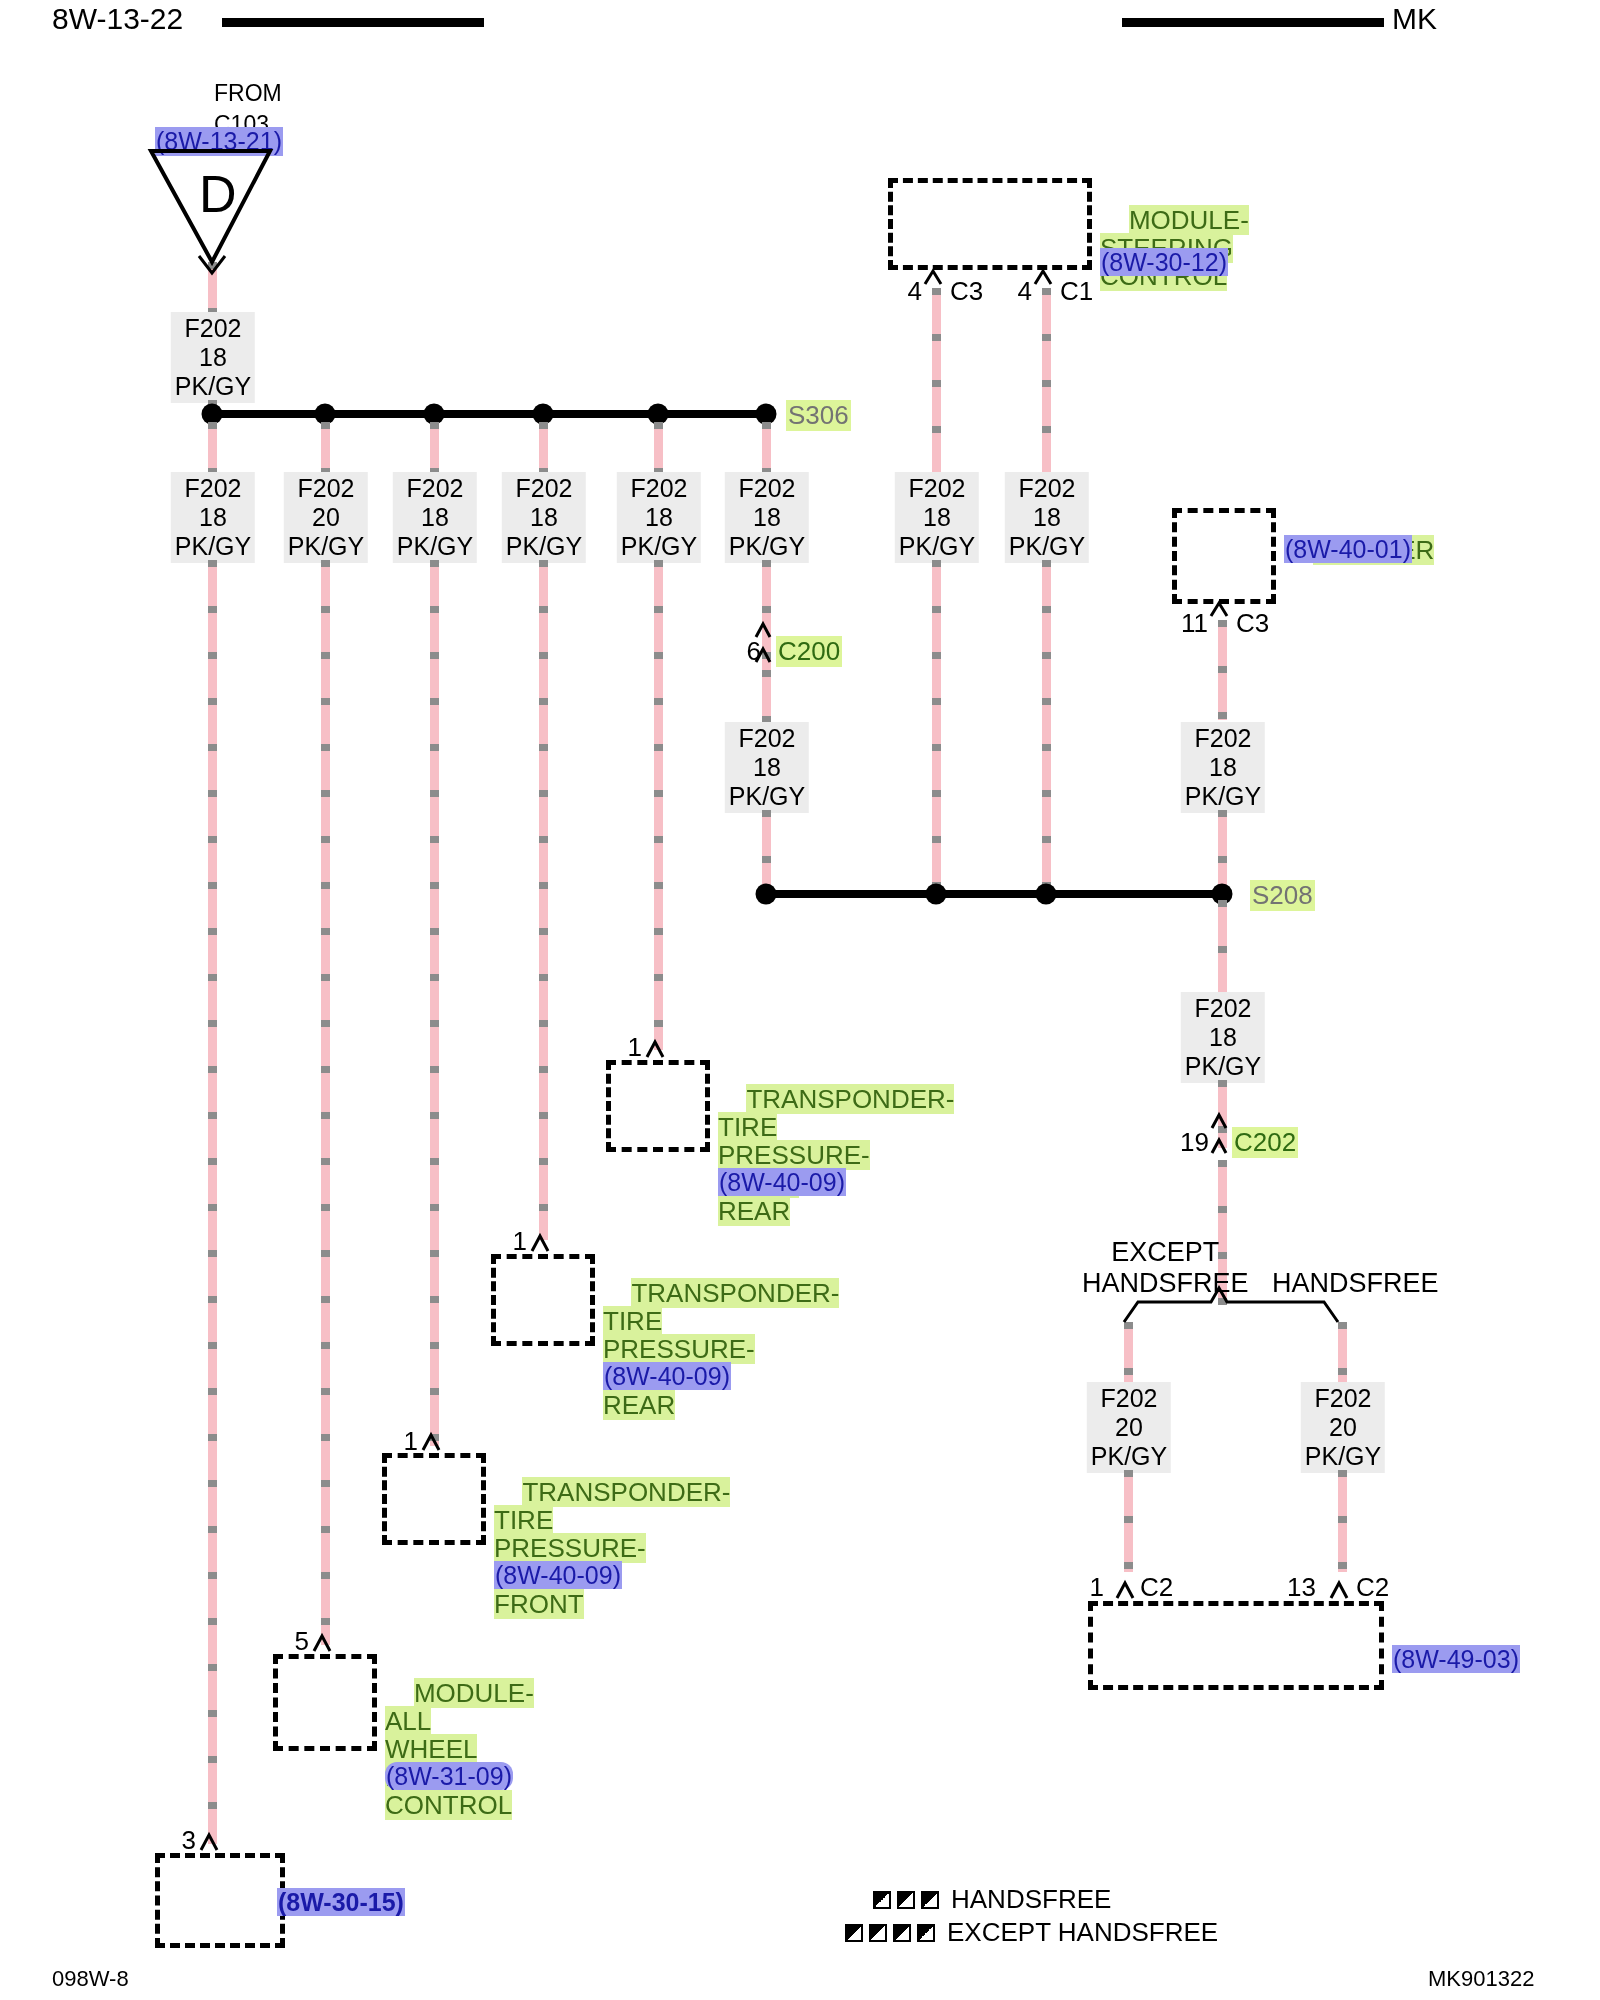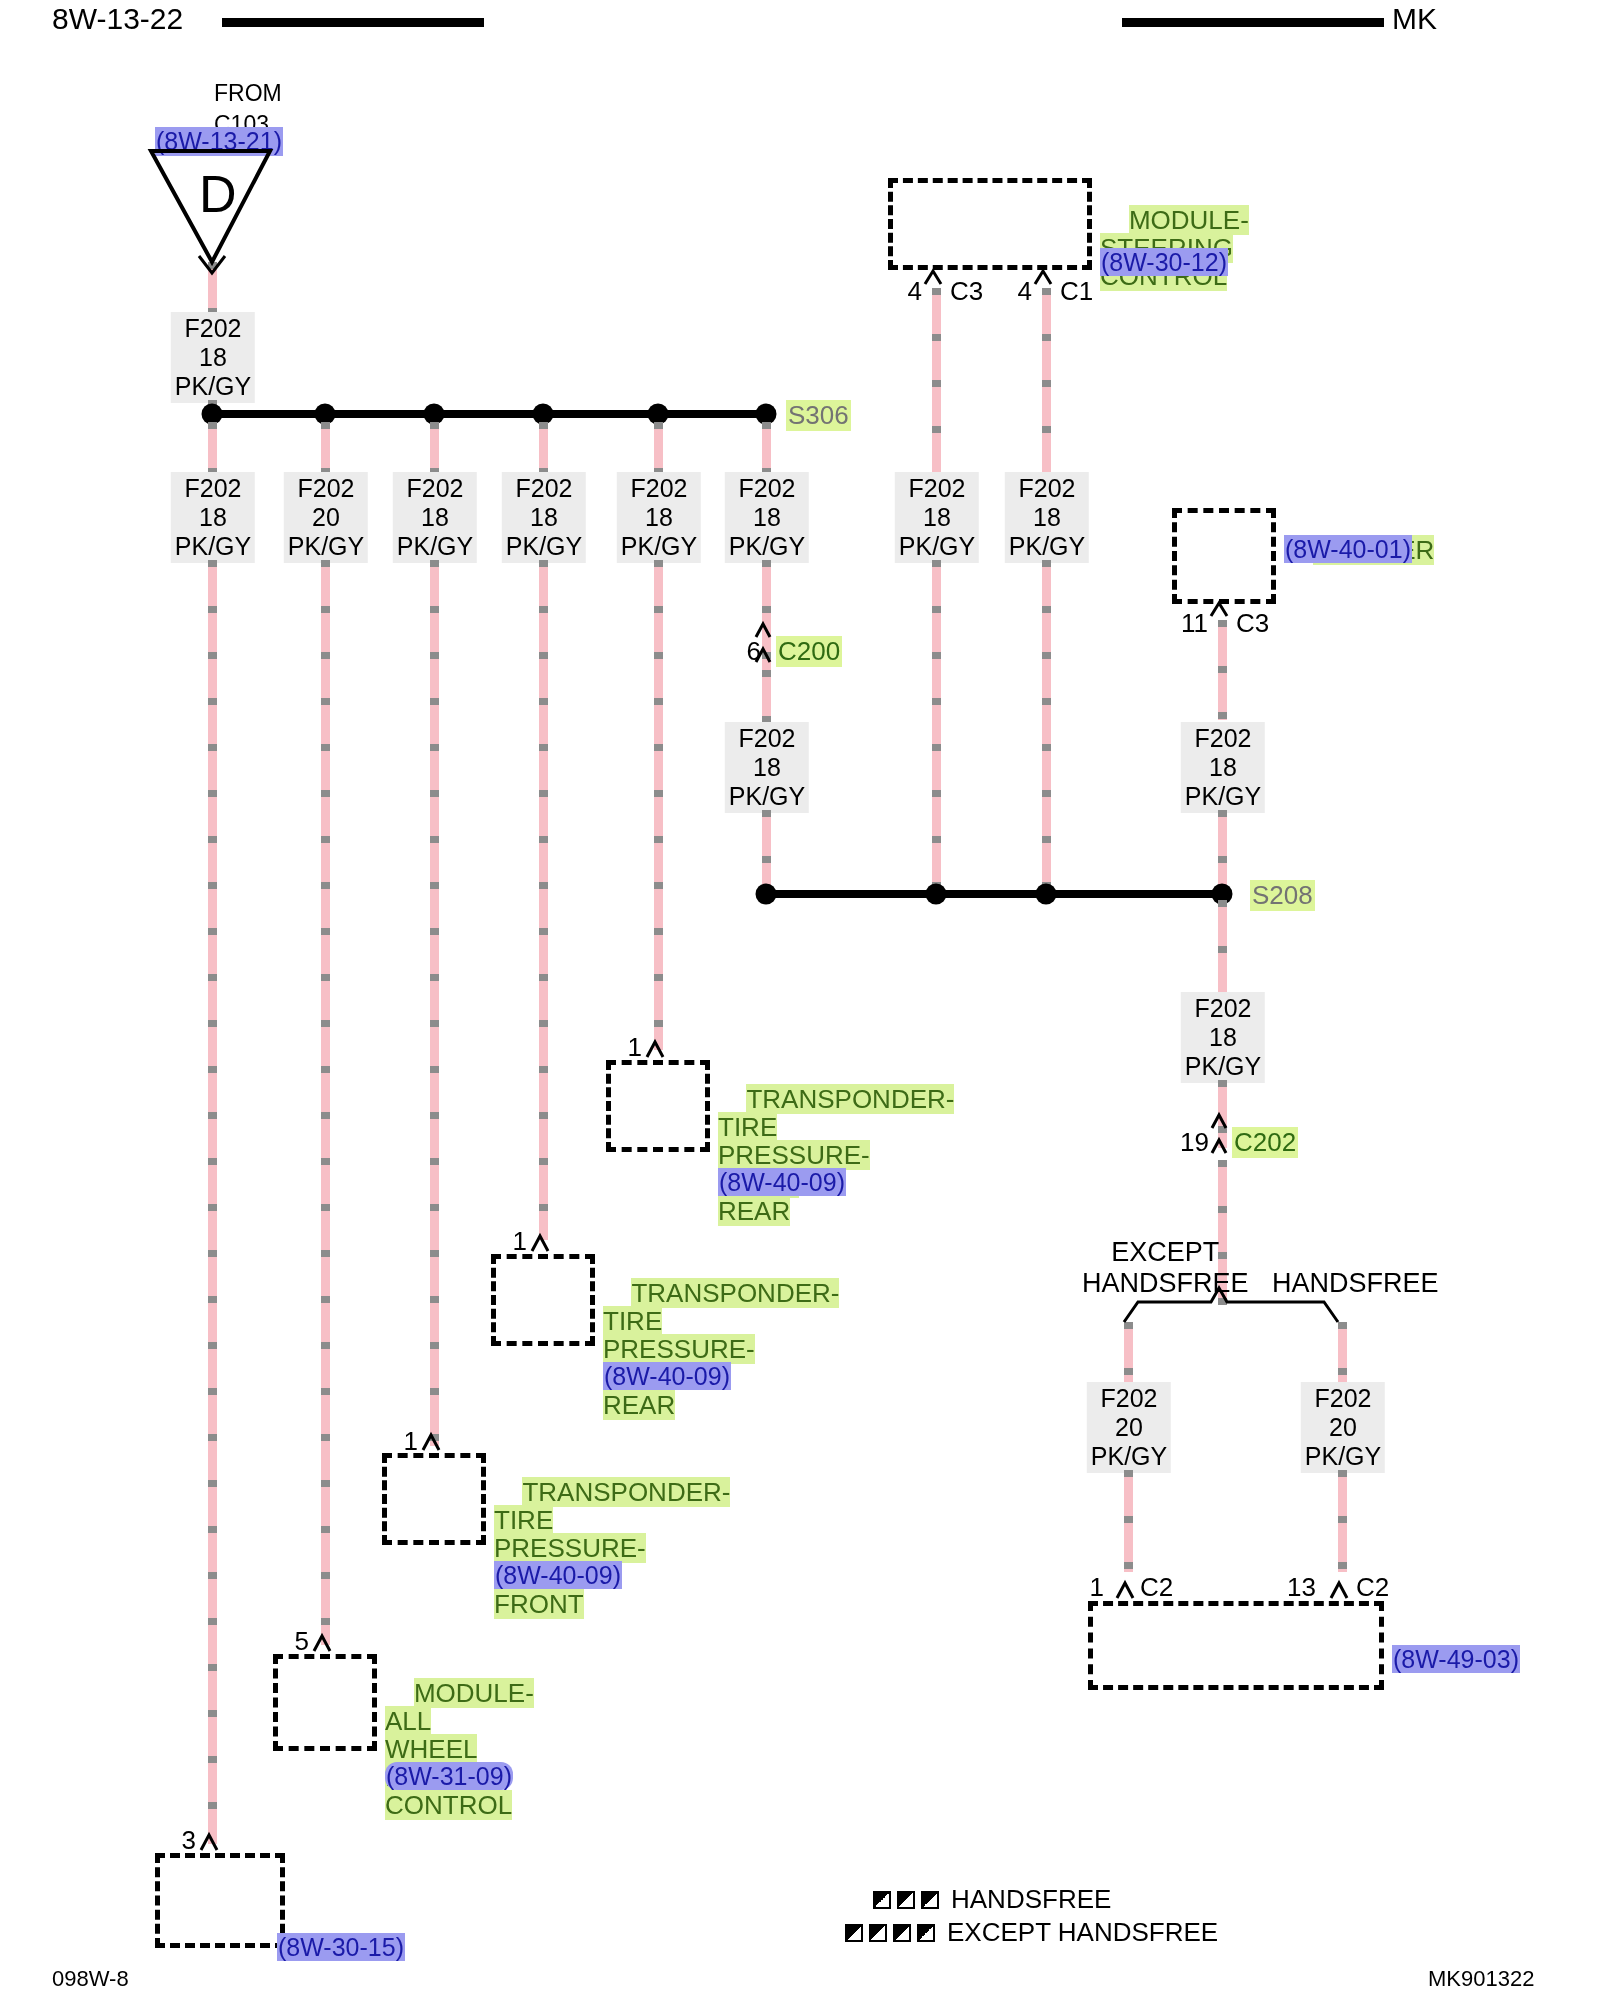--- a/index.html
+++ b/index.html
@@ -409,21 +409,21 @@
     <span class="hl" style="white-space: pre-line;">MODULE-
 ALL
 WHEEL
 DRIVE
 CONTROL</span>
   </div>
   <div class="cref" style="left:385px;top:1762px;border-radius:12px;">(8W-31-09)</div>
 
   <div class="pin-num" style="left:170px;top:1825px;width:26px;">3</div>
   <div class="dbox" style="left:155px;top:1853px;width:130px;height:95px;"></div>
-  <div class="cref" style="left:277px;top:1933px;">(8W-30-15)</div>
+  <div class="cref" style="left:277px;top:1888px;font-weight:bold;">(8W-30-15)</div>
 
   <div class="legend-row" style="left:873px;top:1884px;">
     <span class="legend-marks">
       <span class="legend-mark"></span>
       <span class="legend-mark"></span>
       <span class="legend-mark"></span>
     </span>
     <span class="legend-text">HANDSFREE</span>
   </div>
   <div class="legend-row" style="left:845px;top:1917px;">

